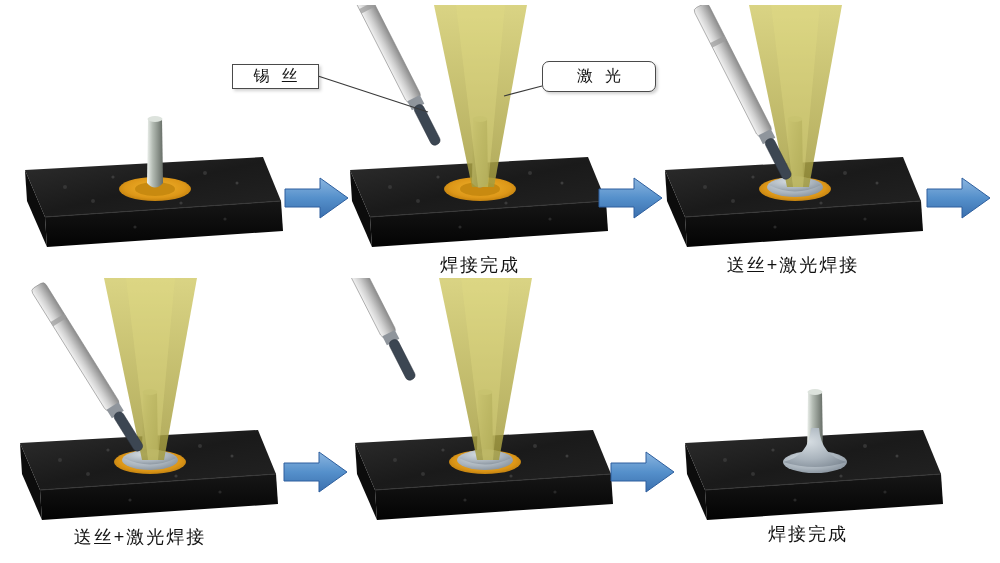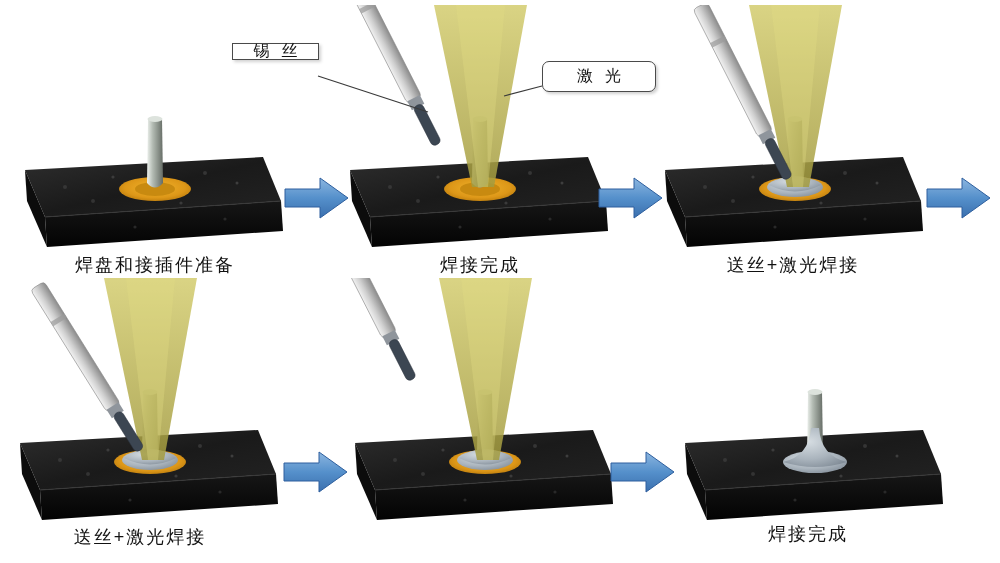--- a/index.html
+++ b/index.html
@@ -195,22 +195,21 @@
     </svg>
   <svg class="arrow" style="left:610px; top:450px;" width="66" height="44" viewBox="0 0 66 44">
       <use href="#blockArrow"></use>
     </svg>
 
   <svg class="leaders">
     <line x1="318" y1="76" x2="428" y2="112" stroke="#3a3a3a" stroke-width="1.2"></line>
     <line x1="542" y1="86" x2="504" y2="96" stroke="#3a3a3a" stroke-width="1.2"></line>
   </svg>
 
-  <div class="callout" style="left:232px; top:43px; width:87px; height:17px;">锡丝</div>
+  <div class="callout" style="left:232px; top:64px; width:87px; height:25px;">锡丝</div>
   <div class="callout" style="left:542px; top:61px; width:114px; height:31px;border-radius:7px;">激光</div>
 
-  <div class="caption" style="left:155px; top:253px;">焊盘和接插件准备</div>
   <div class="caption" style="left:480px; top:253px;">焊接完成</div>
   <div class="caption" style="left:793px; top:253px;">送丝+激光焊接</div>
   <div class="caption" style="left:140px; top:525px;">送丝+激光焊接</div>
   <div class="caption" style="left:808px; top:522px;">焊接完成</div>
 
 </div>
 
 </body></html>

